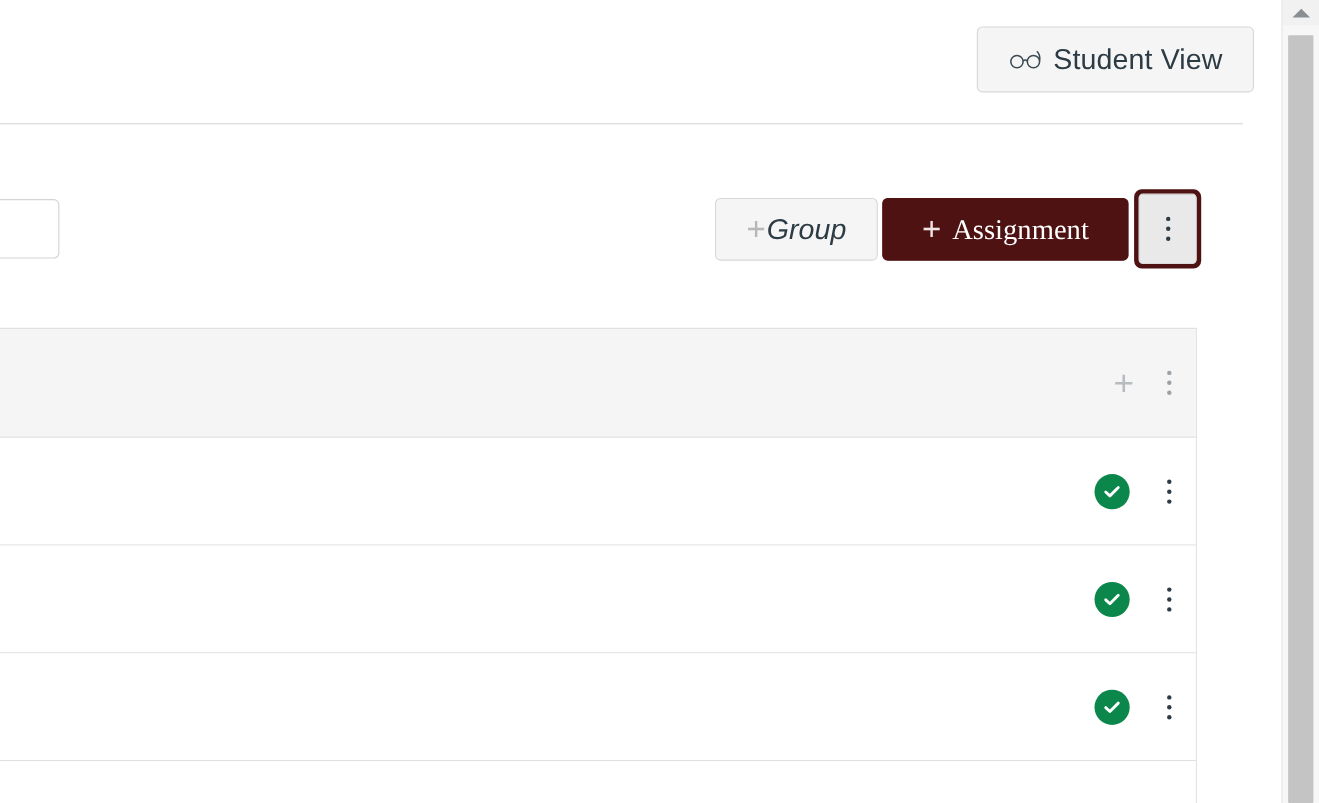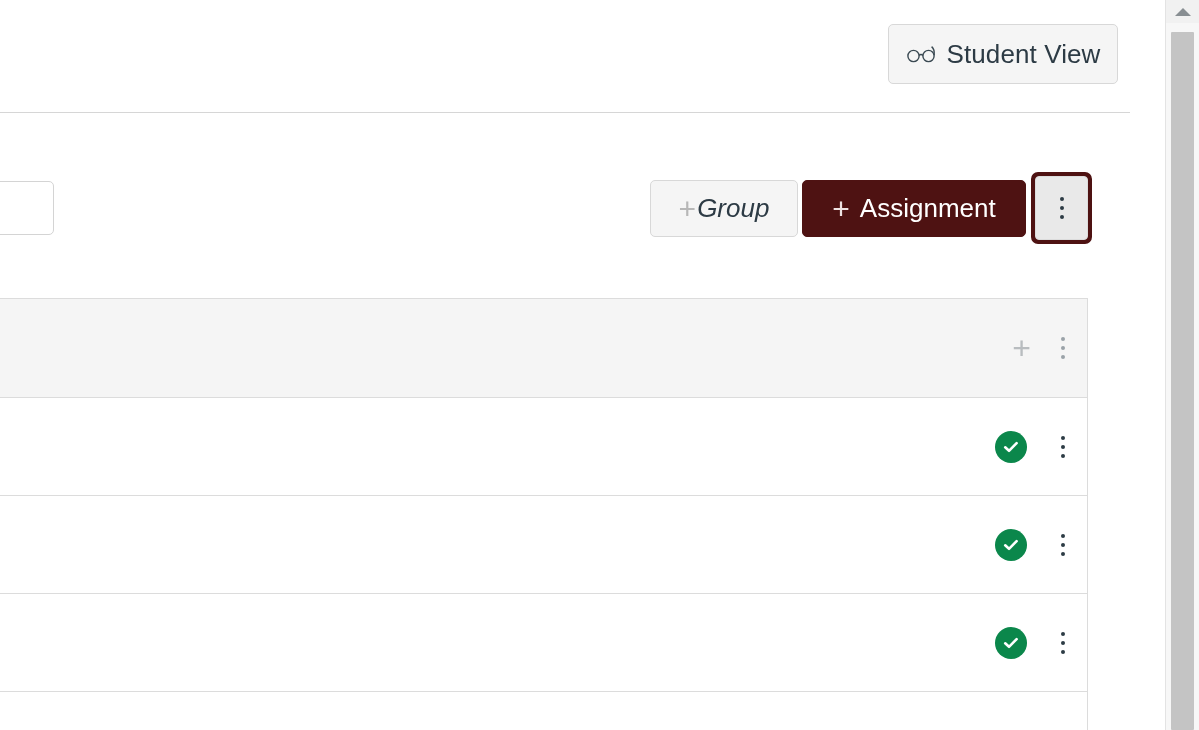--- a/index.html
+++ b/index.html
@@ -24,21 +24,21 @@
     height: 730px;
     background: #ffffff;
     overflow: hidden;
   }
 
   
   .student-view-btn {
     position: absolute;
     left: 888px;
     top: 24px;
-    width: 230px;
+    width: 252px;
     height: 60px;
     box-sizing: border-box;
     background: #f5f5f5;
     border: 1px solid #d8d8d8;
     border-radius: 5px;
     display: flex;
     align-items: center;
     justify-content: center;
     gap: 11px;
     cursor: pointer;
@@ -130,20 +130,21 @@
   }
   .assignment-btn .plus {
     font-size: 30px;
     color: #efe3e3;
     font-weight: 300;
     line-height: 1;
   }
   .assignment-btn .label {
     font-size: 26px;
     color: #ffffff;
+    font-family: Liberation Serif, serif;
   }
 
   
   .more-btn-wrap {
     position: absolute;
     left: 1031px;
     top: 172px;
     width: 61px;
     height: 72px;
     box-sizing: border-box;

